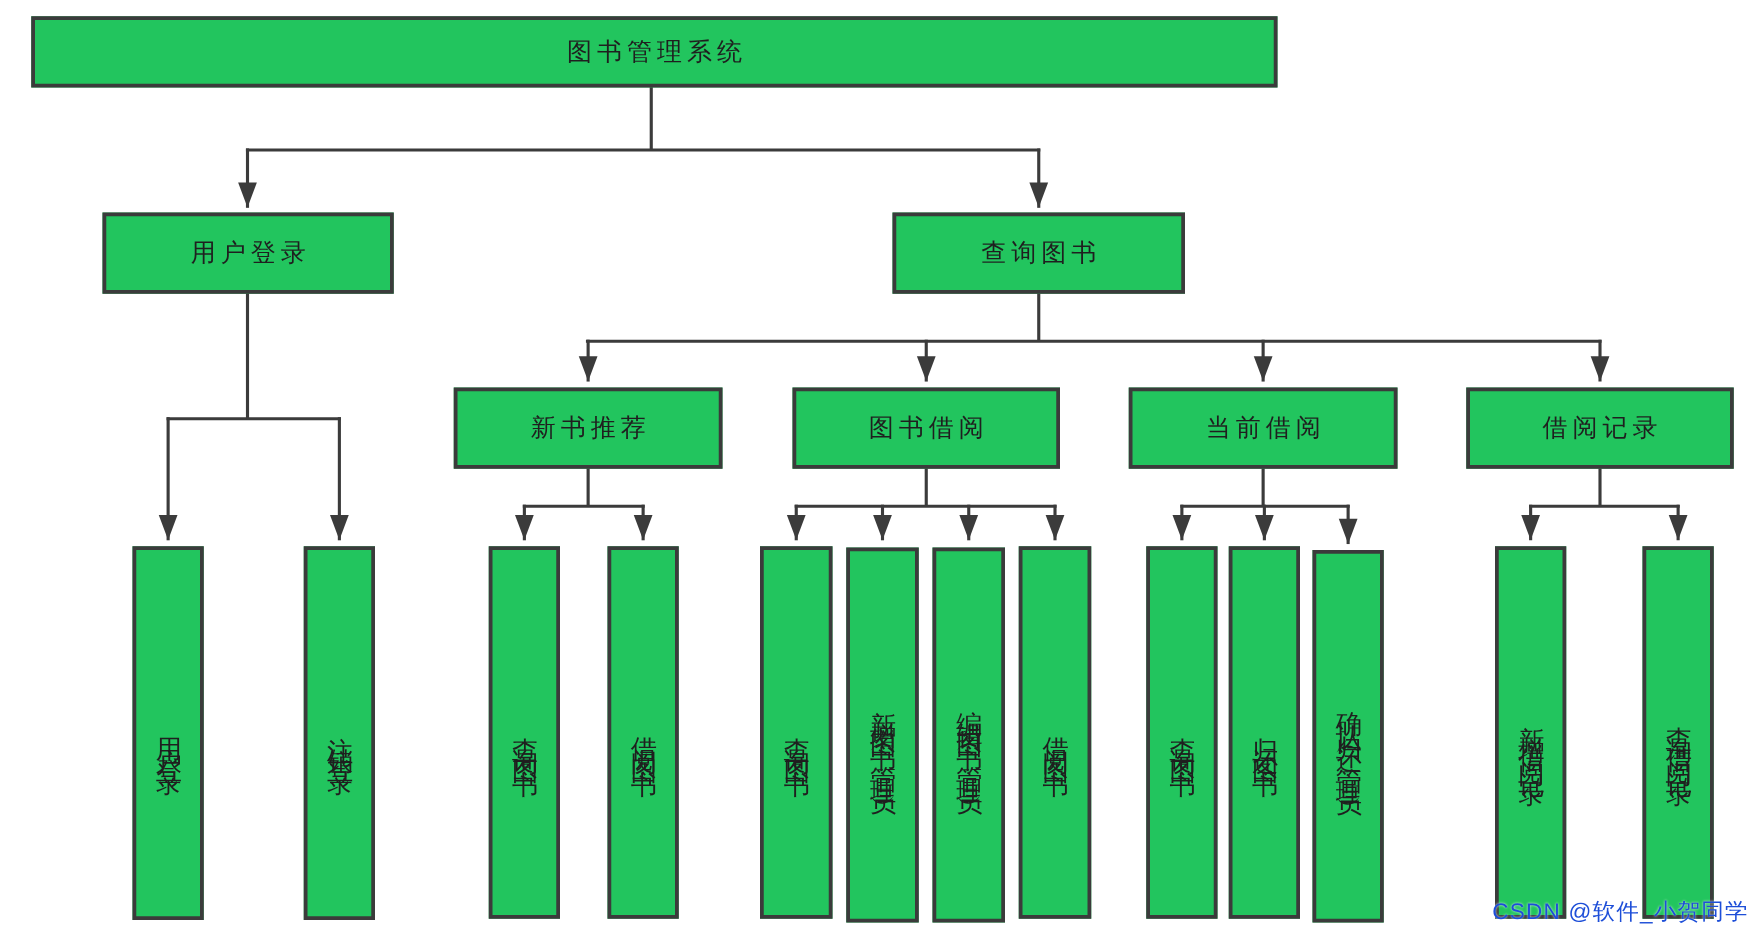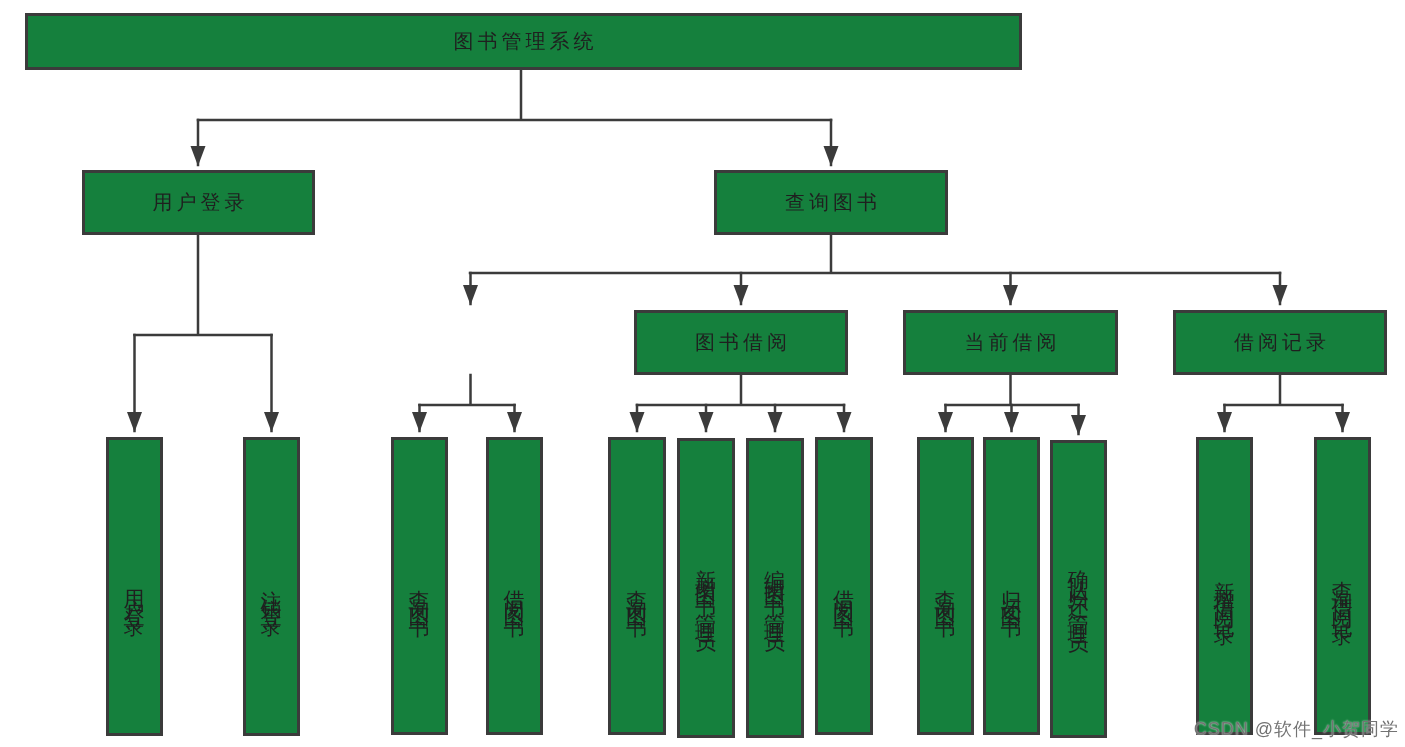--- a/index.html
+++ b/index.html
@@ -2,36 +2,36 @@
 <html><head>
 <meta charset="utf-8">
 <style>
   html,body{margin:0;padding:0;background:#ffffff;}
   .stage{
     position:relative;width:1405px;height:747px;background:#ffffff;overflow:hidden;
     font-family:"Liberation Sans","DejaVu Sans",sans-serif;
   }
   .wires{position:absolute;left:0;top:0;width:1405px;height:747px;}
   .node{
-    position:absolute;box-sizing:border-box;background:#15803d;
+    position:absolute;box-sizing:border-box;background:#22c55e;
     border:3px solid #3b3b3b;color:#1f1f1f;
     display:flex;align-items:center;justify-content:center;
     font-size:20px;letter-spacing:4px;text-indent:4px;
     z-index:2;
   }
   .leaf{
     writing-mode:vertical-rl;text-orientation:mixed;
     font-size:21px;letter-spacing:9px;text-indent:0;
     border-width:3px;line-height:1;
   }
   .leaf span{margin-top:9px;} 
   .watermark{
     position:absolute;right:6px;top:717px;z-index:5;
     font-size:18px;letter-spacing:1px;
-    color:#737373;text-shadow:0 0 2px rgba(255,255,255,.9);
+    color:#1d4ed8;text-shadow:0 0 2px rgba(255,255,255,.9);
     white-space:nowrap;
   }
 </style>
 </head>
 <body>
 
 <div class="stage">
 
   <svg class="wires" viewBox="0 0 1405 747" xmlns="http://www.w3.org/2000/svg">
     <defs>
@@ -80,20 +80,23 @@
     <span>图书管理系统</span>
   </div>
 
   <div class="node" style="left:82px;top:170px;width:233px;height:65px">
     <span>用户登录</span>
   </div>
   <div class="node" style="left:714px;top:170px;width:234px;height:65px">
     <span>查询图书</span>
   </div>
 
+  <div class="node" style="left:363px;top:310px;width:215px;height:65px">
+    <span>新书推荐</span>
+  </div>
   <div class="node" style="left:634px;top:310px;width:214px;height:65px">
     <span>图书借阅</span>
   </div>
   <div class="node" style="left:903px;top:310px;width:215px;height:65px">
     <span>当前借阅</span>
   </div>
   <div class="node" style="left:1173px;top:310px;width:214px;height:65px">
     <span>借阅记录</span>
   </div>
 

